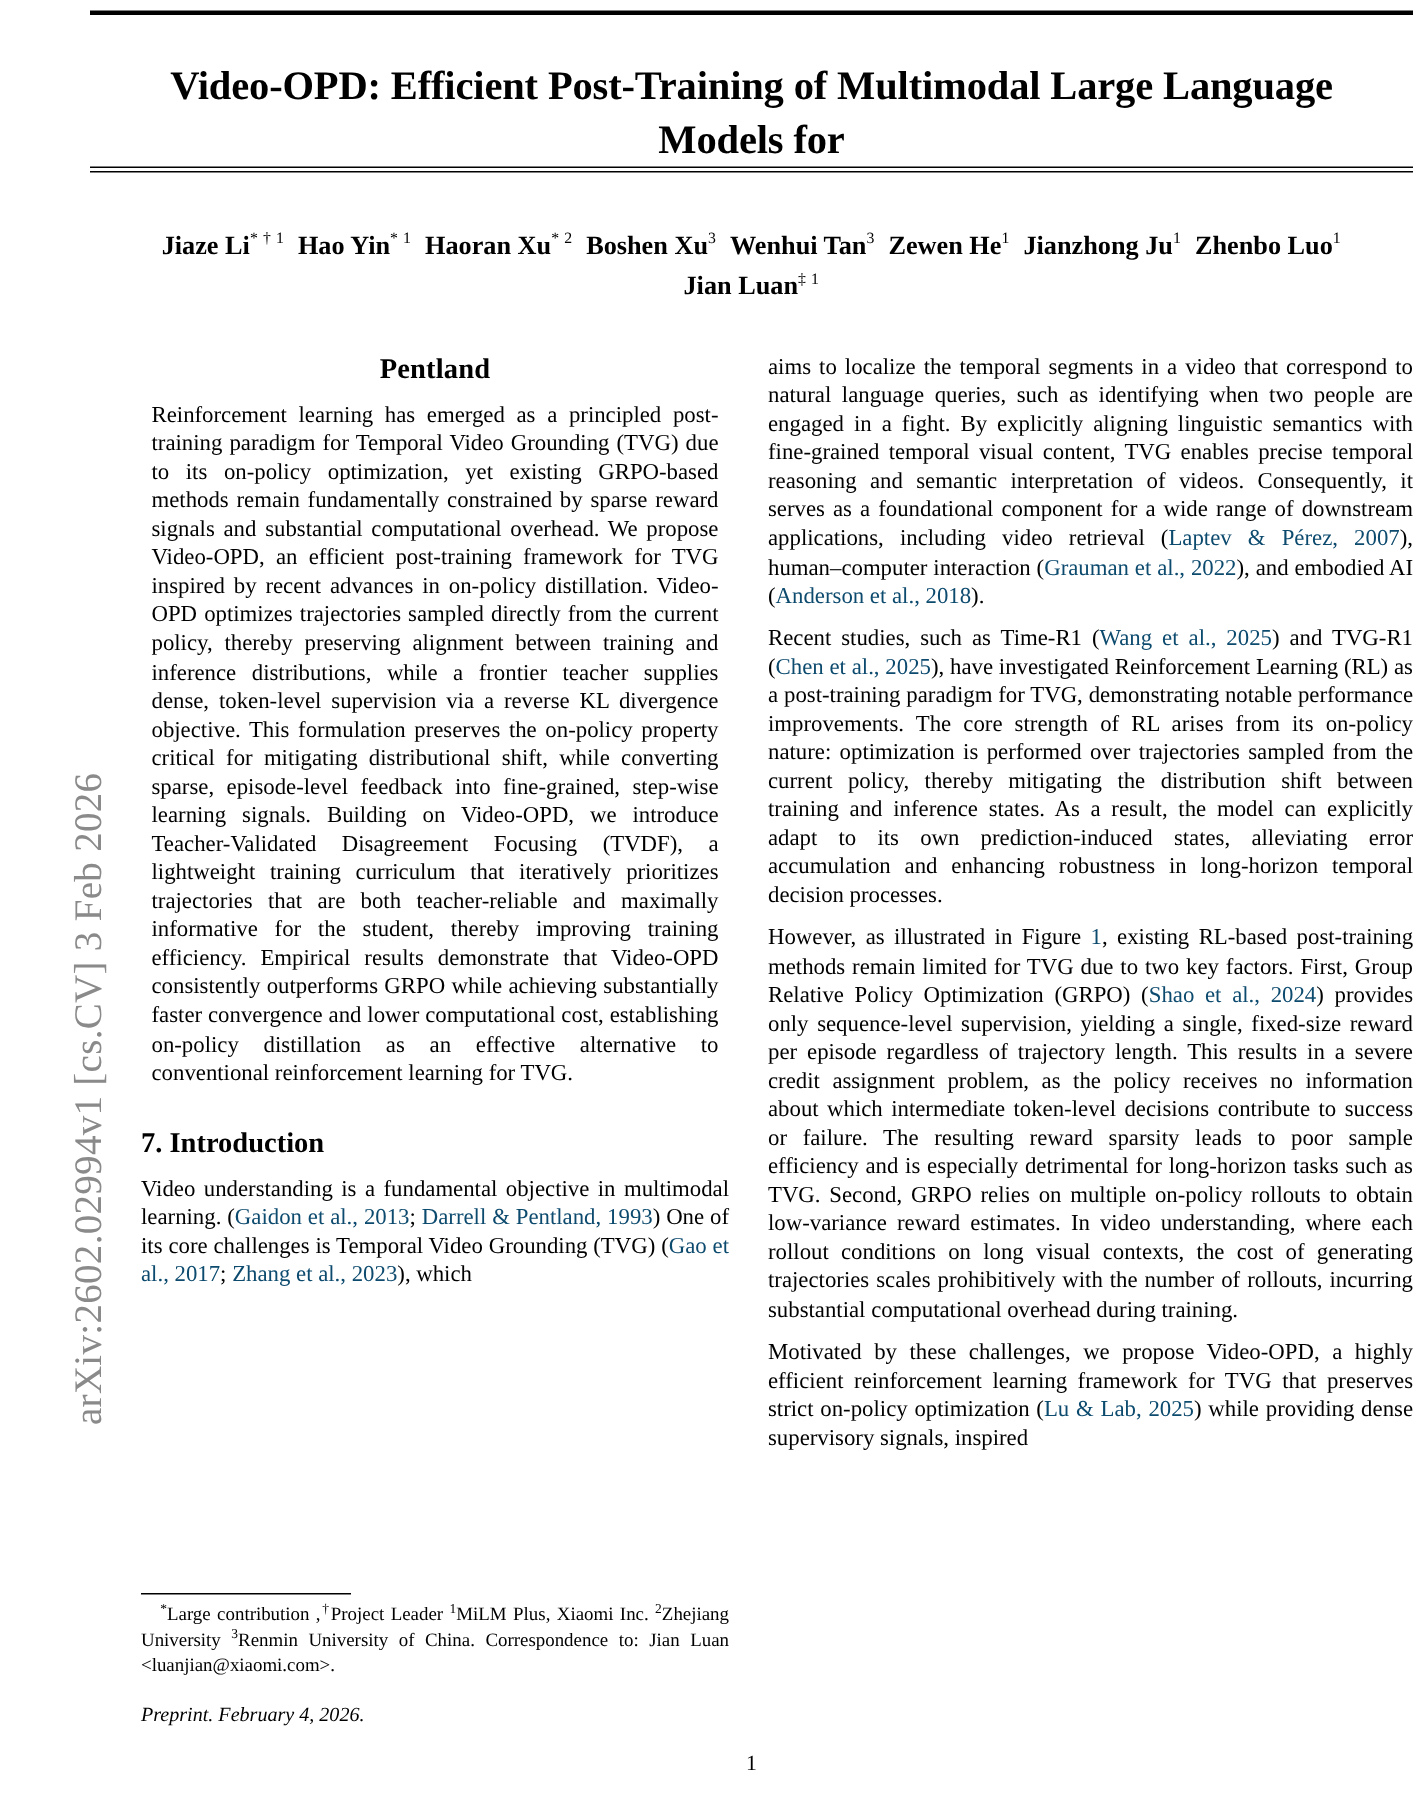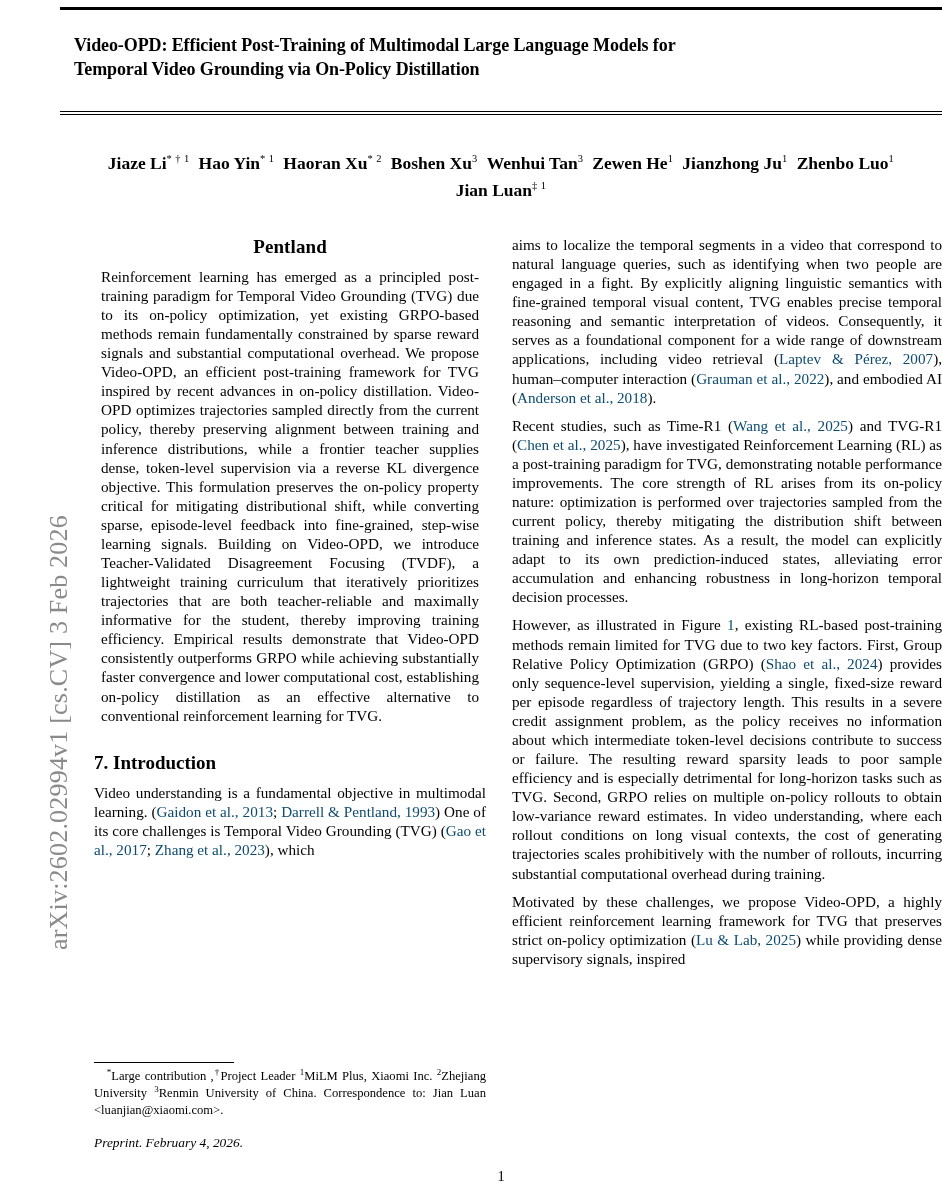--- a/index.html
+++ b/index.html
@@ -62,22 +62,22 @@
     height: 1px;
     background: #000;
     box-shadow: 0 3px 0 0 #000;
   }
 
   .title {
     position: absolute;
     left: 14px;
     top: 22px;
     width: 854px;
-    text-align: left;
-    font-size: 18px;
+    text-align: center;
+    font-size: 27px;
     font-weight: bold;
     line-height: 1.33;
     letter-spacing: -0.1px;
   }
 
   .authors {
     position: absolute;
     left: 0;
     top: 150px;
     width: 882px;
@@ -180,21 +180,20 @@
 <div class="arxiv-stamp">
   <div class="txt">arXiv:2602.02994v1  [cs.CV]  3 Feb 2026</div>
 </div>
 
 <div class="page">
 
   <div class="rule-top"></div>
 
   <h1 class="title">
     <span style="display: block;">Video-OPD: Efficient Post-Training of Multimodal Large Language Models for</span>
-    <span style="display: block;">Temporal Video Grounding via On-Policy Distillation</span>
   </h1>
 
   <div class="rule-under-title"></div>
 
   <div class="authors">
     <span><span>Jiaze Li</span><span class="sup">* † 1</span></span><span class="gap"></span><span><span>Hao Yin</span><span class="sup">* 1</span></span><span class="gap"></span><span><span>Haoran Xu</span><span class="sup">* 2</span></span><span class="gap"></span><span><span>Boshen Xu</span><span class="sup">3</span></span><span class="gap"></span><span><span>Wenhui Tan</span><span class="sup">3</span></span><span class="gap"></span><span><span>Zewen He</span><span class="sup">1</span></span><span class="gap"></span><span><span>Jianzhong Ju</span><span class="sup">1</span></span><span class="gap"></span><span><span>Zhenbo Luo</span><span class="sup">1</span></span><br><span><span>Jian Luan</span><span class="sup">‡ 1</span></span>
   </div>
 
   <div class="col col-left">
 

